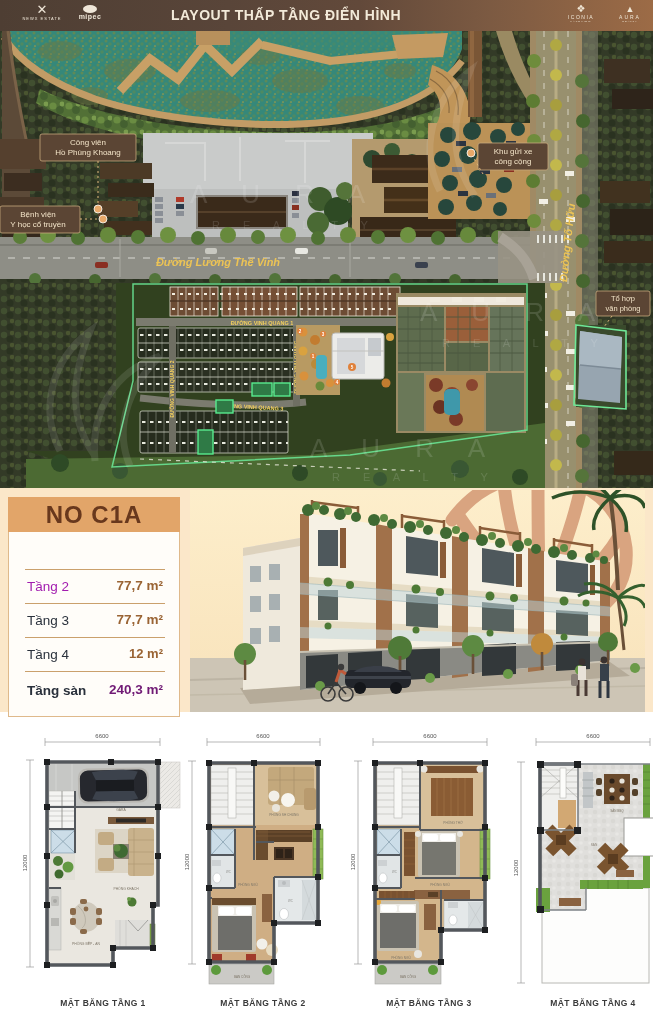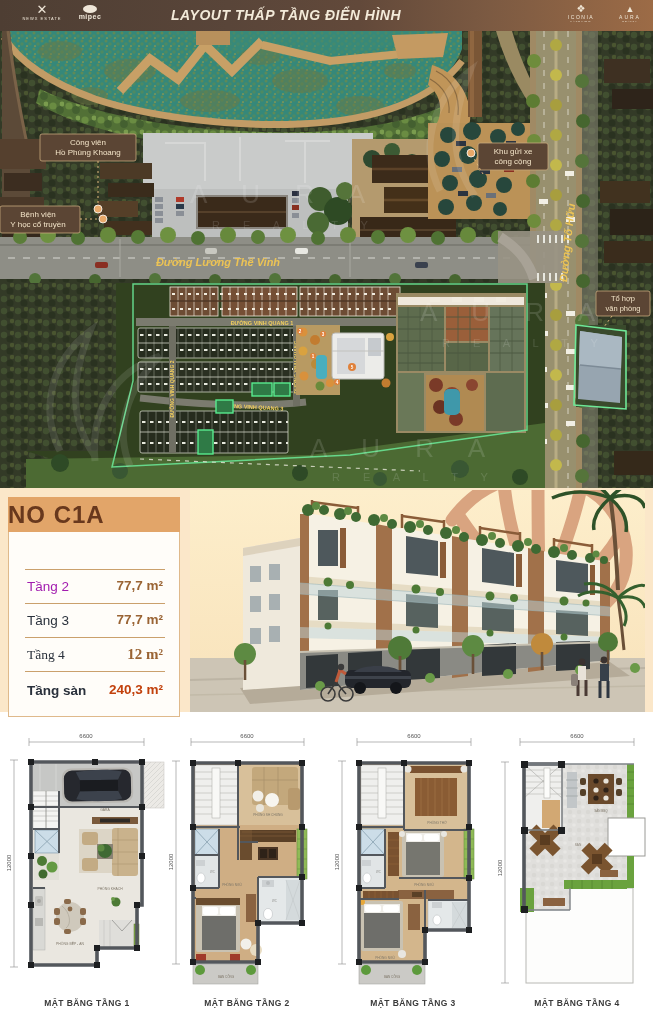--- a/index.html
+++ b/index.html
@@ -14,21 +14,21 @@
   <div class="abs" style="left:22px;top:4px;width:40px;height:24px;color:#efe6d8;text-align:center;">
     <div style="font-size:13px;line-height:12px;">✕</div>
     <div style="font-size:4px;letter-spacing:1px;">NEWX ESTATE</div>
   </div>
 
   <div class="abs" style="left:72px;top:5px;width:36px;height:22px;color:#efe6d8;text-align:center;">
     <div style="width:14px;height:8px;background:#efe6d8;border-radius:50%;margin:0 auto;"></div>
     <div style="font-size:7px;font-weight:bold;letter-spacing:.5px;">mipec</div>
   </div>
 
-  <div class="abs" style="left:0;top:7px;width:572px;text-align:center;color:#f3ead9;font-size:14px;font-weight:bold;letter-spacing:.5px;font-style:italic;">LAYOUT THẤP TẦNG ĐIỂN HÌNH</div>
+  <div class="abs" style="left:0;top:7px;width:572px;text-align:center;color:#f3ead9;font-size:14px;font-weight:bold;letter-spacing:.5px;">LAYOUT THẤP TẦNG ĐIỂN HÌNH</div>
 
   <div class="abs" style="left:561px;top:3px;width:40px;height:26px;color:#f0e7d6;text-align:center;">
     <div style="font-size:10px;line-height:11px;">❖</div>
     <div style="font-size:5px;letter-spacing:1.5px;">ICONIA</div>
     <div style="font-size:2.5px;letter-spacing:1px;">LAKEVIEW</div>
   </div>
 
   <div class="abs" style="left:612px;top:4px;width:36px;height:24px;color:#f0e7d6;text-align:center;">
     <div style="font-size:9px;line-height:10px;">▲</div>
     <div style="font-size:5px;letter-spacing:2px;">AURA</div>
@@ -474,47 +474,47 @@
 <text x="623" y="280" font-family="Liberation Sans,sans-serif" font-size="7.5" fill="#f3e4c8" text-anchor="middle">văn phòng</text>
 <path d="M612 285 L604 296" stroke="#e0b87c" stroke-width="1" stroke-dasharray="2 3"></path>
 </g>
 </svg>
 </div>
 
 <div class="abs" style="left:0;top:488px;width:653px;height:224px;background:#fbe7c9;"></div>
 
 <div class="abs" style="left:8px;top:497px;width:172px;height:221px;">
 
-  <div class="abs" style="left:0;top:0;width:172px;height:35px;background:#e2a569;color:#68381d;font-size:24px;font-weight:bold;line-height:35px;letter-spacing:1px;">NO C1A</div>
+  <div class="abs" style="left:0;top:0;width:172px;height:35px;background:#e2a569;color:#68381d;font-size:24px;font-weight:bold;text-align:center;line-height:35px;letter-spacing:1px;">NO C1A</div>
 
   <div class="abs" style="left:0;top:35px;width:170px;height:184px;background:#fffdf9;border:1px solid #dfb98b;border-top:none;">
 
     <div style="position:absolute;left:16px;right:14px;top:37px;border-top:1px solid #caa06c;"></div>
 
     <div style="position:absolute;left:18px;right:16px;top:37px;height:34px;line-height:34px;">
       <span style="font-size:13.5px;color:#a21caf;">Tầng 2</span>
       <span style="float:right;font-size:13.5px;font-weight:bold;color:#9a6434;">77,7 m²</span>
     </div>
     <div style="position:absolute;left:16px;right:14px;top:71px;border-top:1px solid #caa06c;"></div>
 
     <div style="position:absolute;left:18px;right:16px;top:71px;height:34px;line-height:34px;">
       <span style="font-size:13.5px;color:#2a313c;margin-top:20px;">Tầng 3</span>
       <span style="float:right;font-size:13.5px;font-weight:bold;color:#9a6434;">77,7 m²</span>
     </div>
     <div style="position:absolute;left:16px;right:14px;top:105px;border-top:1px solid #caa06c;"></div>
 
     <div style="position:absolute;left:18px;right:16px;top:105px;height:34px;line-height:34px;">
-      <span style="font-size:13.5px;color:#2a313c;font-family:Liberation Serif, serif;">Tầng 4</span>
-      <span style="float:right;font-size:15px;font-weight:bold;color:#9a6434;font-family:Liberation Serif, serif;">12 m²</span>
+      <span style="font-size:13.5px;color:#2a313c;">Tầng 4</span>
+      <span style="float:right;font-size:13px;font-weight:bold;color:#9a6434;">12 m²</span>
     </div>
     <div style="position:absolute;left:16px;right:14px;top:139px;border-top:1px solid #caa06c;"></div>
 
     <div style="position:absolute;left:18px;right:16px;top:139px;height:37px;line-height:37px;">
       <span style="font-size:13.5px;color:#2a313c;font-weight:bold;">Tầng sàn</span>
-      <span style="float:right;font-size:13.5px;font-weight:bold;color:#c2410c;">240,3 m²</span>
+      <span style="float:right;font-size:13.5px;font-weight:bold;color:#701a75;">240,3 m²</span>
     </div>
   </div>
 </div>
 
 <div class="abs" style="left:190px;top:490px;width:455px;height:222px;">
 <svg width="455" height="222" viewBox="0 0 455 222">
 <defs>
   <linearGradient id="sky" x1="0" y1="0" x2="0" y2="1">
     <stop offset="0" stop-color="#fdeecb"></stop>
     <stop offset="1" stop-color="#f8e2ba"></stop>
@@ -716,21 +716,21 @@
 <rect x="388" y="176" width="8" height="14" fill="#e8e2d8"></rect>
 <path d="M388 190 L388 206 M396 190 L396 206" stroke="#4a3a34" stroke-width="3"></path>
 <circle cx="414" cy="170" r="3.4" fill="#3a3230"></circle>
 <rect x="410" y="174" width="9" height="17" fill="#37404a"></rect>
 <path d="M410 191 L410 208 M418 191 L418 208" stroke="#2e3640" stroke-width="3"></path>
 <rect x="381" y="184" width="7" height="12" rx="2" fill="#8a8078"></rect>
 </g>
 </svg>
 </div>
 
-<div class="abs" style="left:0;top:728px;width:544px;height:296px;">
+<div class="abs" style="left:16px;top:728px;width:544px;height:296px;">
 <svg width="653" height="296" viewBox="0 0 653 296">
 <defs>
   <pattern id="hatch2" width="5" height="5" patternUnits="userSpaceOnUse">
     <rect width="5" height="5" fill="#eceae6"></rect>
     <path d="M0 5 L5 0" stroke="#cfcdc9" stroke-width="0.6"></path>
   </pattern>
   <pattern id="stone" width="9" height="9" patternUnits="userSpaceOnUse">
     <rect width="9" height="9" fill="#e0dfdc"></rect>
     <circle cx="3" cy="3" r="2.2" fill="#d9d8d4"></circle>
     <circle cx="7" cy="7" r="1.8" fill="#e8e7e4"></circle>

